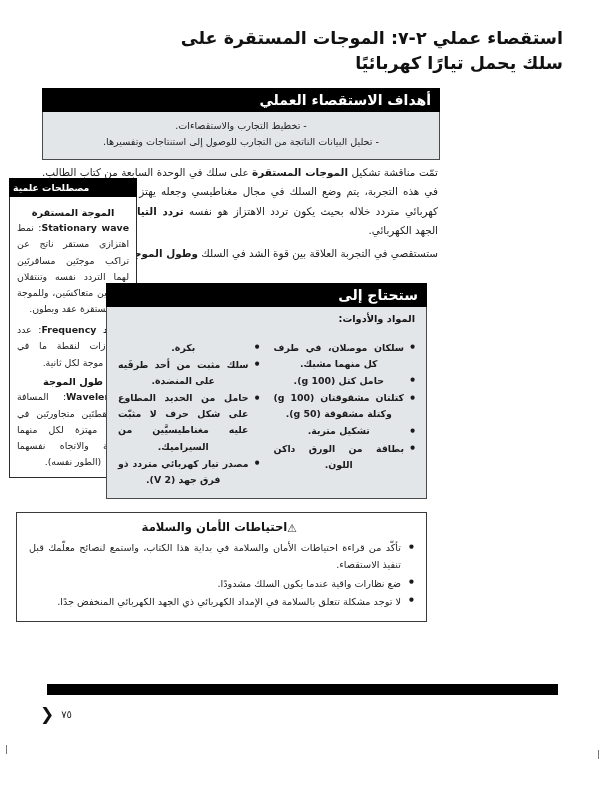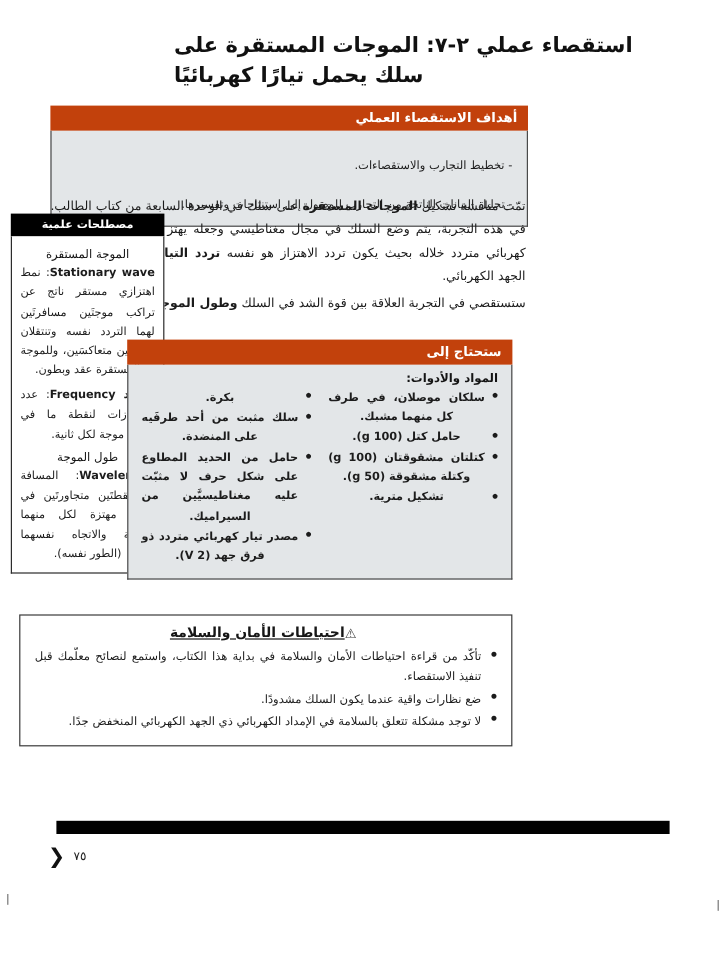--- a/index.html
+++ b/index.html
@@ -48,33 +48,33 @@
     height: 1.4px;
     background: #2a2a2a;
   }
 
   
   .title {
     position: absolute;
     top: 26px;
     right: 42px;
     width: 418px;
-    text-align: left;
+    text-align: right;
     font-size: 17.5px;
     font-weight: bold;
     line-height: 1.45;
     color: #111;
     letter-spacing: 0.1px;
   }
 
   
   .panel-head {
-    background: #c2410c;
+    background: #000000;
     color: #ffffff;
-    font-size: 11px;
+    font-size: 14px;
     font-weight: bold;
     padding: 3.5px 9px 4px 9px;
     text-align: right;
     letter-spacing: 0.2px;
   }
   .panel-body {
     background: #e3e6e8;
     border: 1px solid #4a4a4a;
     border-top: none;
     padding: 7px 10px 8px 10px;
@@ -86,24 +86,23 @@
     top: 88px;
     right: 165px;
     width: 398px;
   }
   .objectives .panel-body {
     padding: 6px 12px 8px 12px;
   }
   .obj-item {
     font-size: 9.6px;
     line-height: 1.75;
-    text-align: right;
+    text-align: center;
     color: #1c1c1c;
     white-space: nowrap;
-    margin-top: 16px;
   }
 
   
   .intro {
     position: absolute;
     top: 163px;
     right: 167px;
     width: 396px;
     text-align: justify;
     font-size: 10.4px;
@@ -118,33 +117,33 @@
     position: absolute;
     top: 178px;
     right: 468px;
     width: 128px;
   }
   .terms-head {
     background: #000000;
     color: #ffffff;
     font-size: 9.3px;
     font-weight: bold;
-    text-align: center;
+    text-align: left;
     padding: 3.5px 4px 4px 4px;
     letter-spacing: 0.2px;
   }
   .terms-body {
     border: 1px solid #2c2c2c;
     border-top: none;
     background: #ffffff;
     padding: 5px 7px 7px 7px;
   }
   .term-title {
     font-size: 9.8px;
-    font-weight: normal;
+    font-weight: bold;
     text-align: center;
     line-height: 1.6;
     color: #141414;
     margin-top: 3px;
   }
   .term-def {
     font-size: 9.4px;
     line-height: 1.72;
     text-align: justify;
     text-align-last: center;
@@ -160,21 +159,21 @@
     width: 321px;
   }
   .needs .panel-body {
     padding: 6px 11px 9px 11px;
   }
   .needs-label {
     font-size: 9.8px;
     font-weight: bold;
     text-align: right;
     color: #141414;
-    margin-bottom: 3px;
+    margin-bottom: 16px;
   }
   .needs-cols {
     display: flex;
     flex-direction: row;
     gap: 14px;
   }
   .needs-col { flex: 1 1 0; min-width: 0; font-weight: bold; }
   ul.bullets {
     list-style: none;
     margin: 0;
@@ -210,21 +209,20 @@
     background: #ffffff;
     padding: 7px 12px 10px 12px;
   }
   .safety-head {
     font-size: 11.6px;
     font-weight: bold;
     text-align: center;
     color: #161616;
     margin-bottom: 4px;
     letter-spacing: 0.3px;
-    text-decoration: underline;
   }
   .warn-icon {
     display: inline-block;
     font-size: 11px;
     margin-right: 4px;
     vertical-align: -1px;
     color: #333;
   }
   .safety ul.bullets li {
     font-size: 9.7px;
@@ -318,20 +316,21 @@
     <div class="panel-head">ستحتاج إلى</div>
     <div class="panel-body">
       <div class="needs-label">المواد والأدوات:</div>
       <div class="needs-cols">
         <div class="needs-col">
           <ul class="bullets">
             <li>سلكان موصلان، في طرف كل منهما مشبك.</li>
             <li>حامل كتل (100 g).</li>
             <li>كتلتان مشقوقتان (100 g) وكتلة مشقوقة (50 g).</li>
             <li>تشكيل مترية.</li>
+            <li>بطاقة من الورق داكن اللون.</li>
           </ul>
         </div>
         <div class="needs-col">
           <ul class="bullets">
             <li>بكرة.</li>
             <li>سلك مثبت من أحد طرفَيه على المنضدة.</li>
             <li>حامل من الحديد المطاوع على شكل حرف لا مثبّت عليه مغناطيسيَّين من السيراميك.</li>
             <li>مصدر تيار كهربائي متردد ذو فرق جهد (2 V).</li>
           </ul>
         </div>

